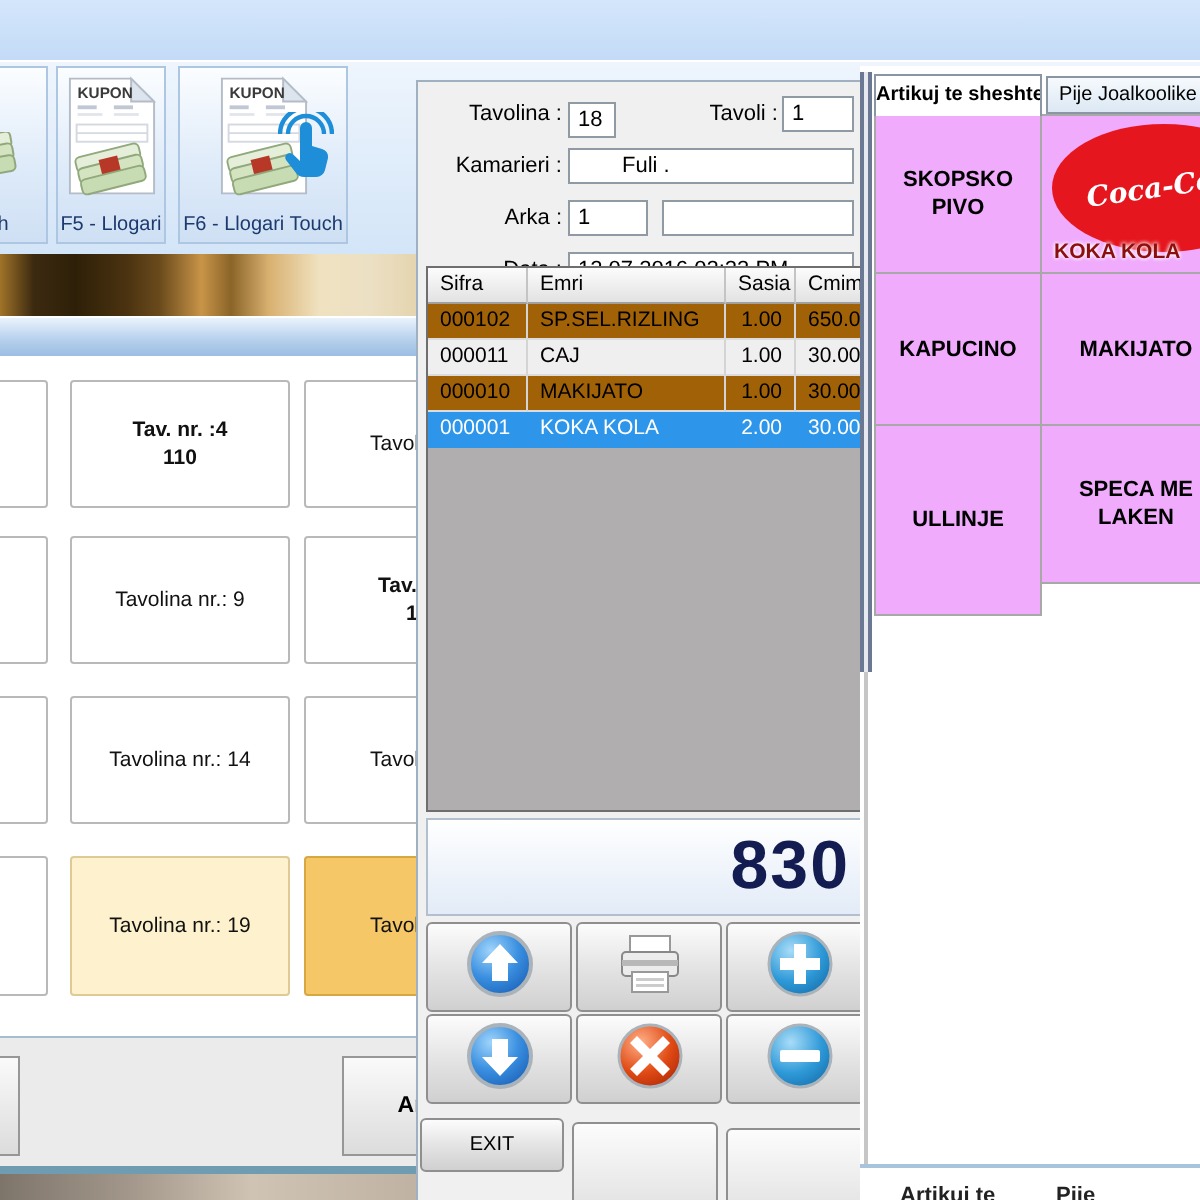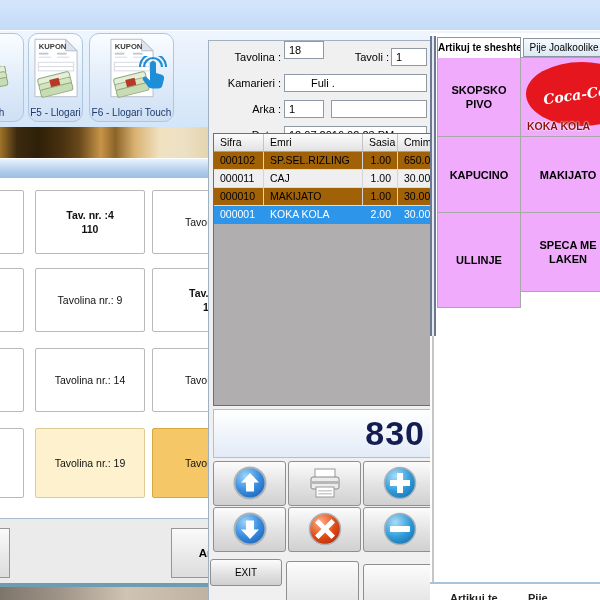--- a/index.html
+++ b/index.html
@@ -2,21 +2,21 @@
 <html><head>
 <meta charset="utf-8">
 <style>
   html,body{margin:0;padding:0;}
   #app{position:relative;width:600px;height:600px;overflow:hidden;background:#fff;
        font-family:"Liberation Sans",sans-serif;font-size:11px;color:#000;}
   .abs{position:absolute;box-sizing:border-box;}
   
   #top-band{left:0;top:0;width:600px;height:30px;background:linear-gradient(#d4e6fb,#c3dbf7);}
   #toolbar-strip{left:0;top:30px;width:600px;height:97px;background:linear-gradient(#eef5fd,#d3e5f8);border-top:1px solid #fff;}
-  .tb-btn{border:1px solid #adc6e2;border-radius:10px;background:linear-gradient(#fbfdff,#ddeaf9 60%,#cfe0f4);overflow:hidden;}
+  .tb-btn{border:1px solid #adc6e2;border-radius:0;background:linear-gradient(#fbfdff,#ddeaf9 60%,#cfe0f4);overflow:hidden;}
   .tb-label{position:absolute;bottom:3px;left:0;right:0;text-align:center;font-size:10px;color:#1c3a6e;}
   .tb-icon{position:absolute;top:4px;left:50%;transform:translateX(-50%);}
   
   #banner-brown{left:0;top:127px;width:210px;height:31px;
     background:linear-gradient(90deg,#a07428 0%,#3c2a10 8%,#2e2008 18%,#4a3210 30%,#6a4a1c 38%,#c89448 48%,#8a6428 55%,#d8b070 64%,#f0e2c0 76%,#ece0c4 88%,#e4d4ae 100%);}
   #banner-blue{left:0;top:158px;width:210px;height:20px;border-top:1px solid #fff;
     background:linear-gradient(#eaf3fc,#b4cfec 60%,#9cbde2);}
   #left-white{left:0;top:178px;width:210px;height:340px;background:#fff;}
   .tav-btn{background:#fff;border:1px solid #b9b9b9;border-radius:2px;display:flex;flex-direction:column;
     align-items:center;justify-content:center;font-size:10.5px;color:#111;text-align:center;line-height:14px;}
@@ -175,21 +175,21 @@
   <div class="abs" id="left-gray"></div>
   <div class="abs gray-btn" style="left:-58px;top:528px;width:68px;height:50px;"></div>
   <div class="abs gray-btn" style="left:171px;top:528px;width:92px;height:50px;font-weight:bold;font-size:11.5px;">
     <span>Artikuj</span>
   </div>
   <div class="abs" id="left-teal"></div>
   <div class="abs" id="left-texture"></div>
 
   <div class="abs" id="mid-panel">
     <span class="f-label" style="left:7px;top:10px;width:65px;">Tavolina :</span>
-    <span class="f-box" style="left:75px;top:0;width:40px;">18</span>
+    <span class="f-box" style="left:75px;top:10px;width:24px;">18</span>
     <span class="f-label" style="left:125px;top:10px;width:55px;">Tavoli :</span>
     <span class="f-box" style="left:182px;top:7px;width:36px;">1</span>
 
     <span class="f-label" style="left:7px;top:36px;width:65px;">Kamarieri :</span>
     <span class="f-box" style="left:75px;top:33px;width:143px;padding-left:26px;">Fuli .</span>
 
     <span class="f-label" style="left:7px;top:62px;width:65px;">Arka :</span>
     <span class="f-box" style="left:75px;top:59px;width:40px;">1</span>
     <span class="f-box" style="left:122px;top:59px;width:96px;"></span>
 

